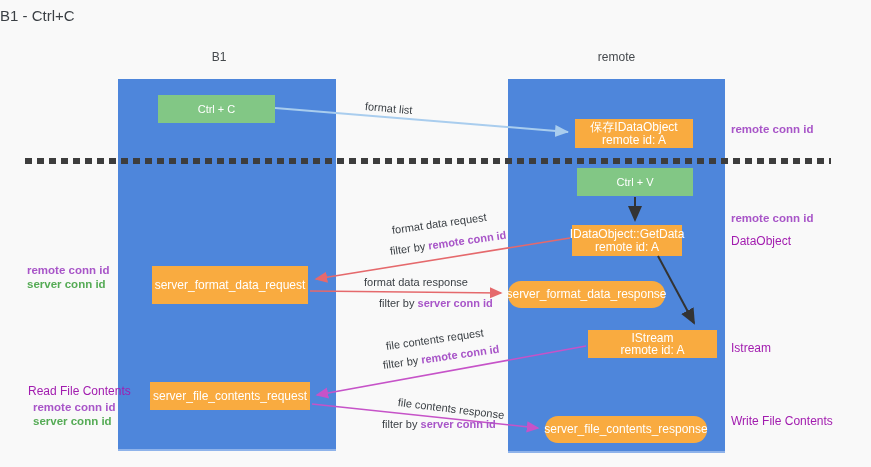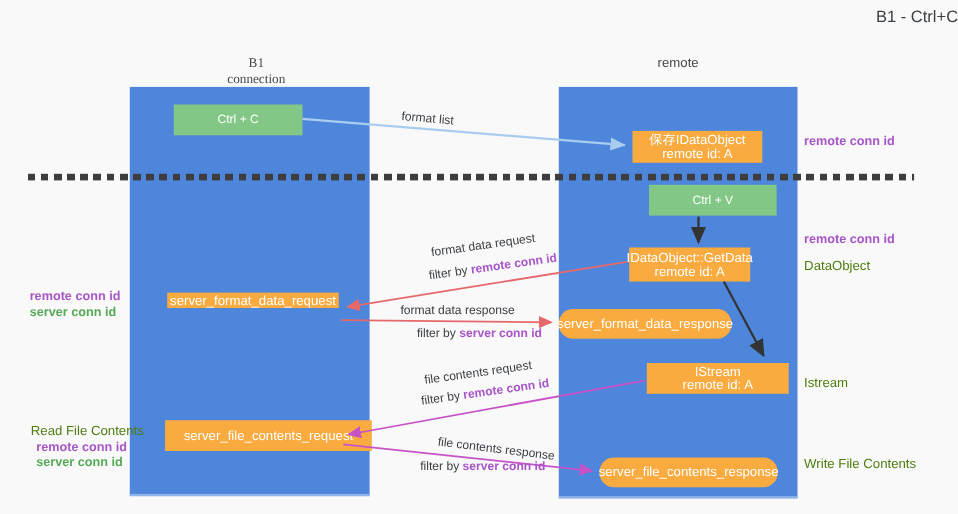--- a/index.html
+++ b/index.html
@@ -3,21 +3,21 @@
 <meta charset="utf-8">
 <style>
   html,body{margin:0;padding:0;background:#f9f9f9;}
   #canvas{
     position:relative;width:871px;height:467px;overflow:hidden;
     background:#f9f9f9;
     font-family:"Liberation Sans",sans-serif;
     color:#3c4043;
   }
   .abs{position:absolute;}
-  .title{left:0;right:0;top:6px;text-align:right;font-size:15px;line-height:20px;color:#3a3f44;z-index:4;}
+  .title{left:0;right:0;top:6px;text-align:left;font-size:15px;line-height:20px;color:#3a3f44;z-index:4;}
   .colhead{text-align:center;font-size:12px;line-height:14px;color:#45494d;z-index:4;}
   .column{background:#4e86db;border-bottom:2px solid #8fb3ea;z-index:1;}
   .node{
     z-index:2;display:flex;flex-direction:column;align-items:center;justify-content:center;
     color:#fff;text-align:left;font-size:11px;line-height:13px;
   }
   .node.green{background:#82c785;}
   .node.orange{background:#f9ab40;}
   .node .sm{font-size:12px;line-height:12.5px;}
   .dashline{
@@ -25,77 +25,76 @@
     background:repeating-linear-gradient(90deg,#3d3d3d 0 7px,transparent 7px 12px);
   }
   svg.arrows{left:0;top:0;z-index:3;pointer-events:none;}
   .flabel{z-index:4;font-size:11px;color:#3a3f44;white-space:nowrap;}
   .rot-n8{transform:rotate(-8deg);transform-origin:left center;}
   .rot-p5{transform:rotate(5deg);transform-origin:left center;}
   .rot-p7{transform:rotate(7deg);transform-origin:left center;}
   .purple{color:#a855c8;font-weight:bold;}
   .greentx{color:#55ab55;font-weight:bold;}
   .side{z-index:4;font-size:11.5px;white-space:nowrap;}
-  .side.plain{font-size:12px;color:#4d7c0f;}
+  .side.plain{font-size:12px;color:#a21caf;}
   .lstack{line-height:14px;}
 </style>
 </head>
 <body>
 
 <div id="canvas">
 
   <div class="abs title">
     <div>B1 - Ctrl+C</div>
   </div>
 
-  <div class="abs colhead" style="left:124px;top:50px;width:218px;font-family:Liberation Serif, serif;">
+  <div class="abs colhead" style="left:110px;top:50px;width:218px;">
     <div>B1</div>
-    <div>connection</div>
   </div>
   <div class="abs colhead" style="left:508px;top:50px;width:217px;">
     <div>remote</div>
   </div>
 
   <div class="abs column" style="left:118px;top:79px;width:218px;height:370px;"></div>
   <div class="abs column" style="left:508px;top:79px;width:217px;height:372px;"></div>
 
   <div class="abs dashline"></div>
 
   <div class="abs node green" style="left:158px;top:95px;width:117px;height:28px;">
     <div>Ctrl + C</div>
   </div>
 
   <div class="abs node orange" style="left:575px;top:119px;width:118px;height:29px;">
     <div class="sm">保存IDataObject</div>
     <div class="sm">remote id: A</div>
   </div>
 
-  <div class="abs node green" style="left:590px;top:168px;width:116px;height:28px;">
+  <div class="abs node green" style="left:577px;top:168px;width:116px;height:28px;">
     <div>Ctrl + V</div>
   </div>
 
   <div class="abs node orange" style="left:572px;top:225px;width:110px;height:31px;">
     <div class="sm">IDataObject::GetData</div>
     <div class="sm">remote id: A</div>
   </div>
 
-  <div class="abs node orange" style="left:152px;top:266px;width:156px;height:14px;">
+  <div class="abs node orange" style="left:152px;top:266px;width:156px;height:38px;">
     <div class="sm">server_format_data_request</div>
   </div>
 
   <div class="abs node orange" style="left:508px;top:281px;width:157px;height:27px;border-radius:13px;">
     <div class="sm">server_format_data_response</div>
   </div>
 
   <div class="abs node orange" style="left:588px;top:330px;width:129px;height:28px;">
     <div class="sm">IStream</div>
     <div class="sm">remote id: A</div>
   </div>
 
-  <div class="abs node orange" style="left:150px;top:382px;width:188px;height:28px;">
+  <div class="abs node orange" style="left:150px;top:382px;width:160px;height:28px;">
     <div class="sm">server_file_contents_request</div>
   </div>
 
   <div class="abs node orange" style="left:545px;top:416px;width:162px;height:27px;border-radius:13px;">
     <div class="sm">server_file_contents_response</div>
   </div>
 
   <svg class="abs arrows" width="871" height="467" viewBox="0 0 871 467">
     <defs>
       <marker id="mBlue" markerWidth="8" markerHeight="8" refX="6.5" refY="3" orient="auto">

